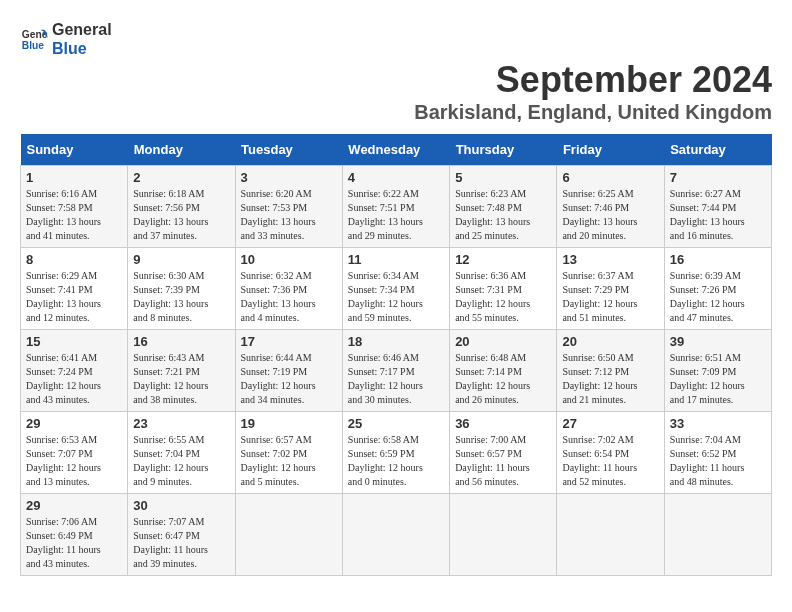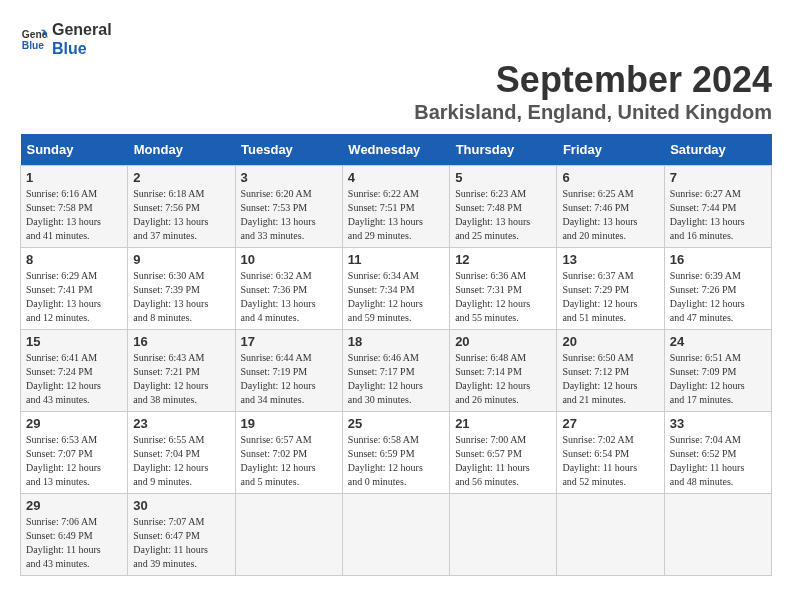--- a/index.html
+++ b/index.html
@@ -197,21 +197,21 @@
         </td>
         <td>
           <span class="day-num">20</span>
           <div class="day-detail">Sunrise: 6:48 AM<br>Sunset: 7:14 PM<br>Daylight: 12 hours<br>and 26 minutes.</div>
         </td>
         <td>
           <span class="day-num">20</span>
           <div class="day-detail">Sunrise: 6:50 AM<br>Sunset: 7:12 PM<br>Daylight: 12 hours<br>and 21 minutes.</div>
         </td>
         <td>
-          <span class="day-num">24</span>
+          <span class="day-num">39</span>
           <div class="day-detail">Sunrise: 6:51 AM<br>Sunset: 7:09 PM<br>Daylight: 12 hours<br>and 17 minutes.</div>
         </td>
       </tr>
       <tr>
         <td>
           <span class="day-num">29</span>
           <div class="day-detail">Sunrise: 6:53 AM<br>Sunset: 7:07 PM<br>Daylight: 12 hours<br>and 13 minutes.</div>
         </td>
         <td>
           <span class="day-num">23</span>
@@ -219,21 +219,21 @@
         </td>
         <td>
           <span class="day-num">19</span>
           <div class="day-detail">Sunrise: 6:57 AM<br>Sunset: 7:02 PM<br>Daylight: 12 hours<br>and 5 minutes.</div>
         </td>
         <td>
           <span class="day-num">25</span>
           <div class="day-detail">Sunrise: 6:58 AM<br>Sunset: 6:59 PM<br>Daylight: 12 hours<br>and 0 minutes.</div>
         </td>
         <td>
-          <span class="day-num">21</span>
+          <span class="day-num">36</span>
           <div class="day-detail">Sunrise: 7:00 AM<br>Sunset: 6:57 PM<br>Daylight: 11 hours<br>and 56 minutes.</div>
         </td>
         <td>
           <span class="day-num">27</span>
           <div class="day-detail">Sunrise: 7:02 AM<br>Sunset: 6:54 PM<br>Daylight: 11 hours<br>and 52 minutes.</div>
         </td>
         <td>
           <span class="day-num">33</span>
           <div class="day-detail">Sunrise: 7:04 AM<br>Sunset: 6:52 PM<br>Daylight: 11 hours<br>and 48 minutes.</div>
         </td>

